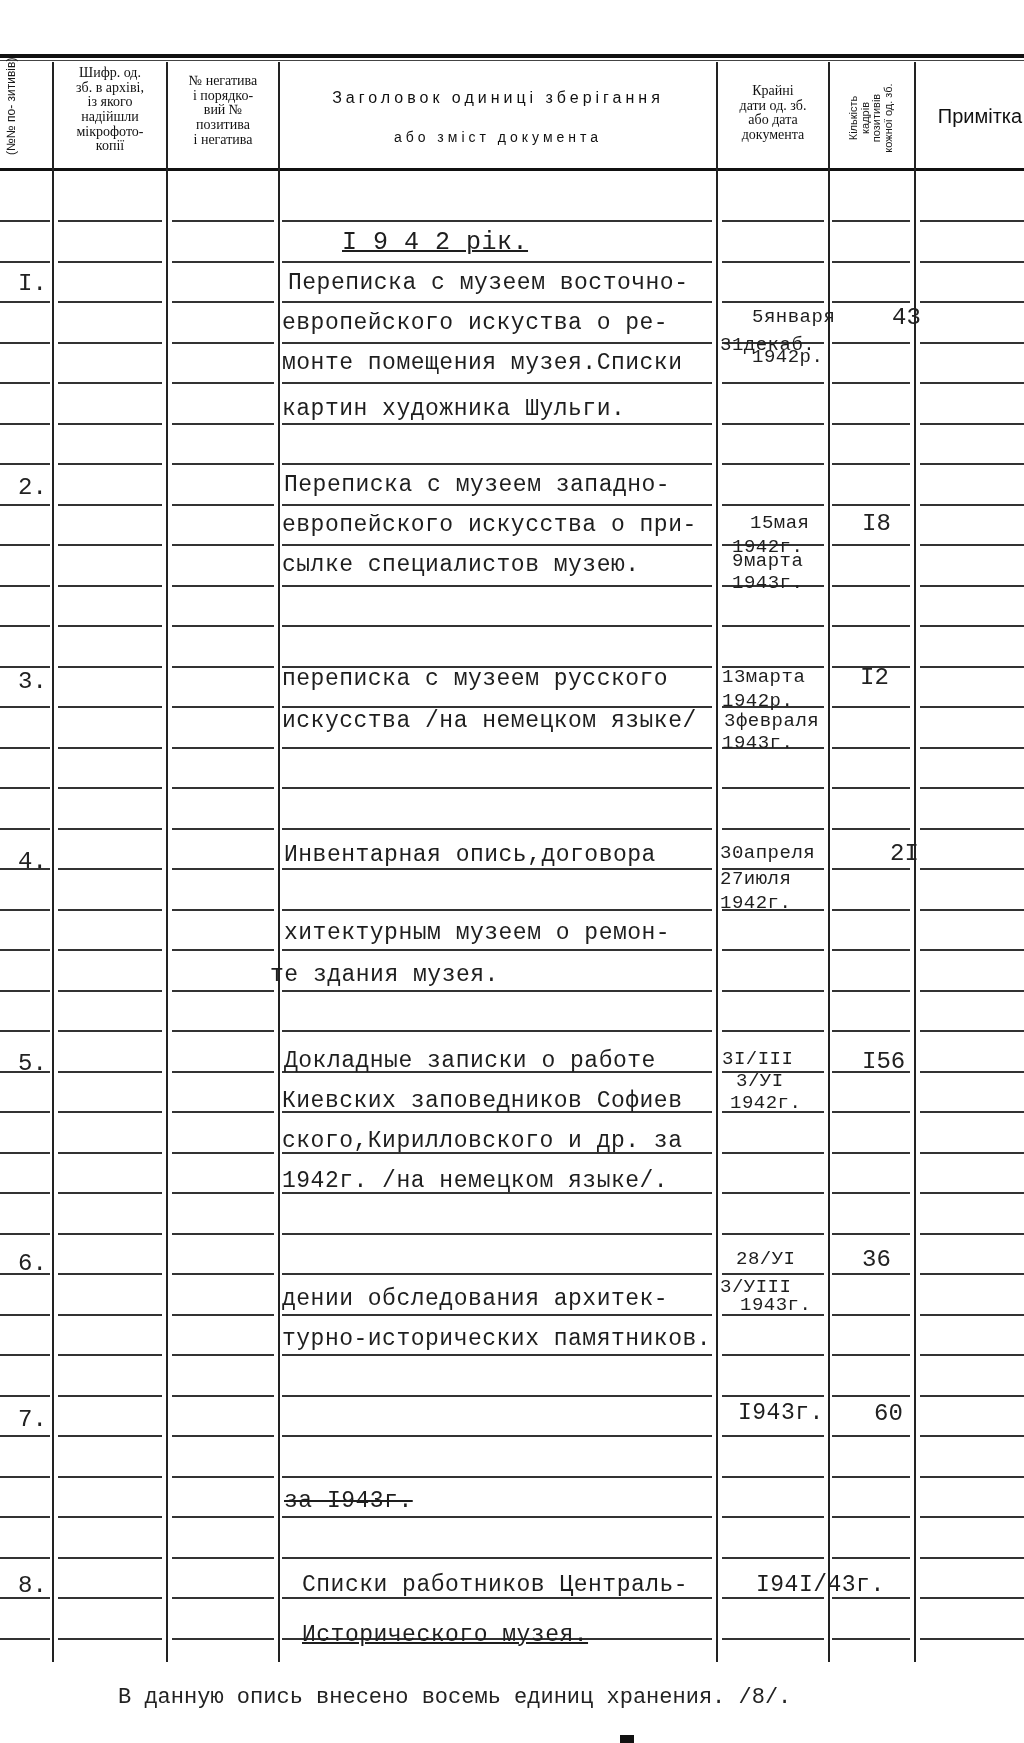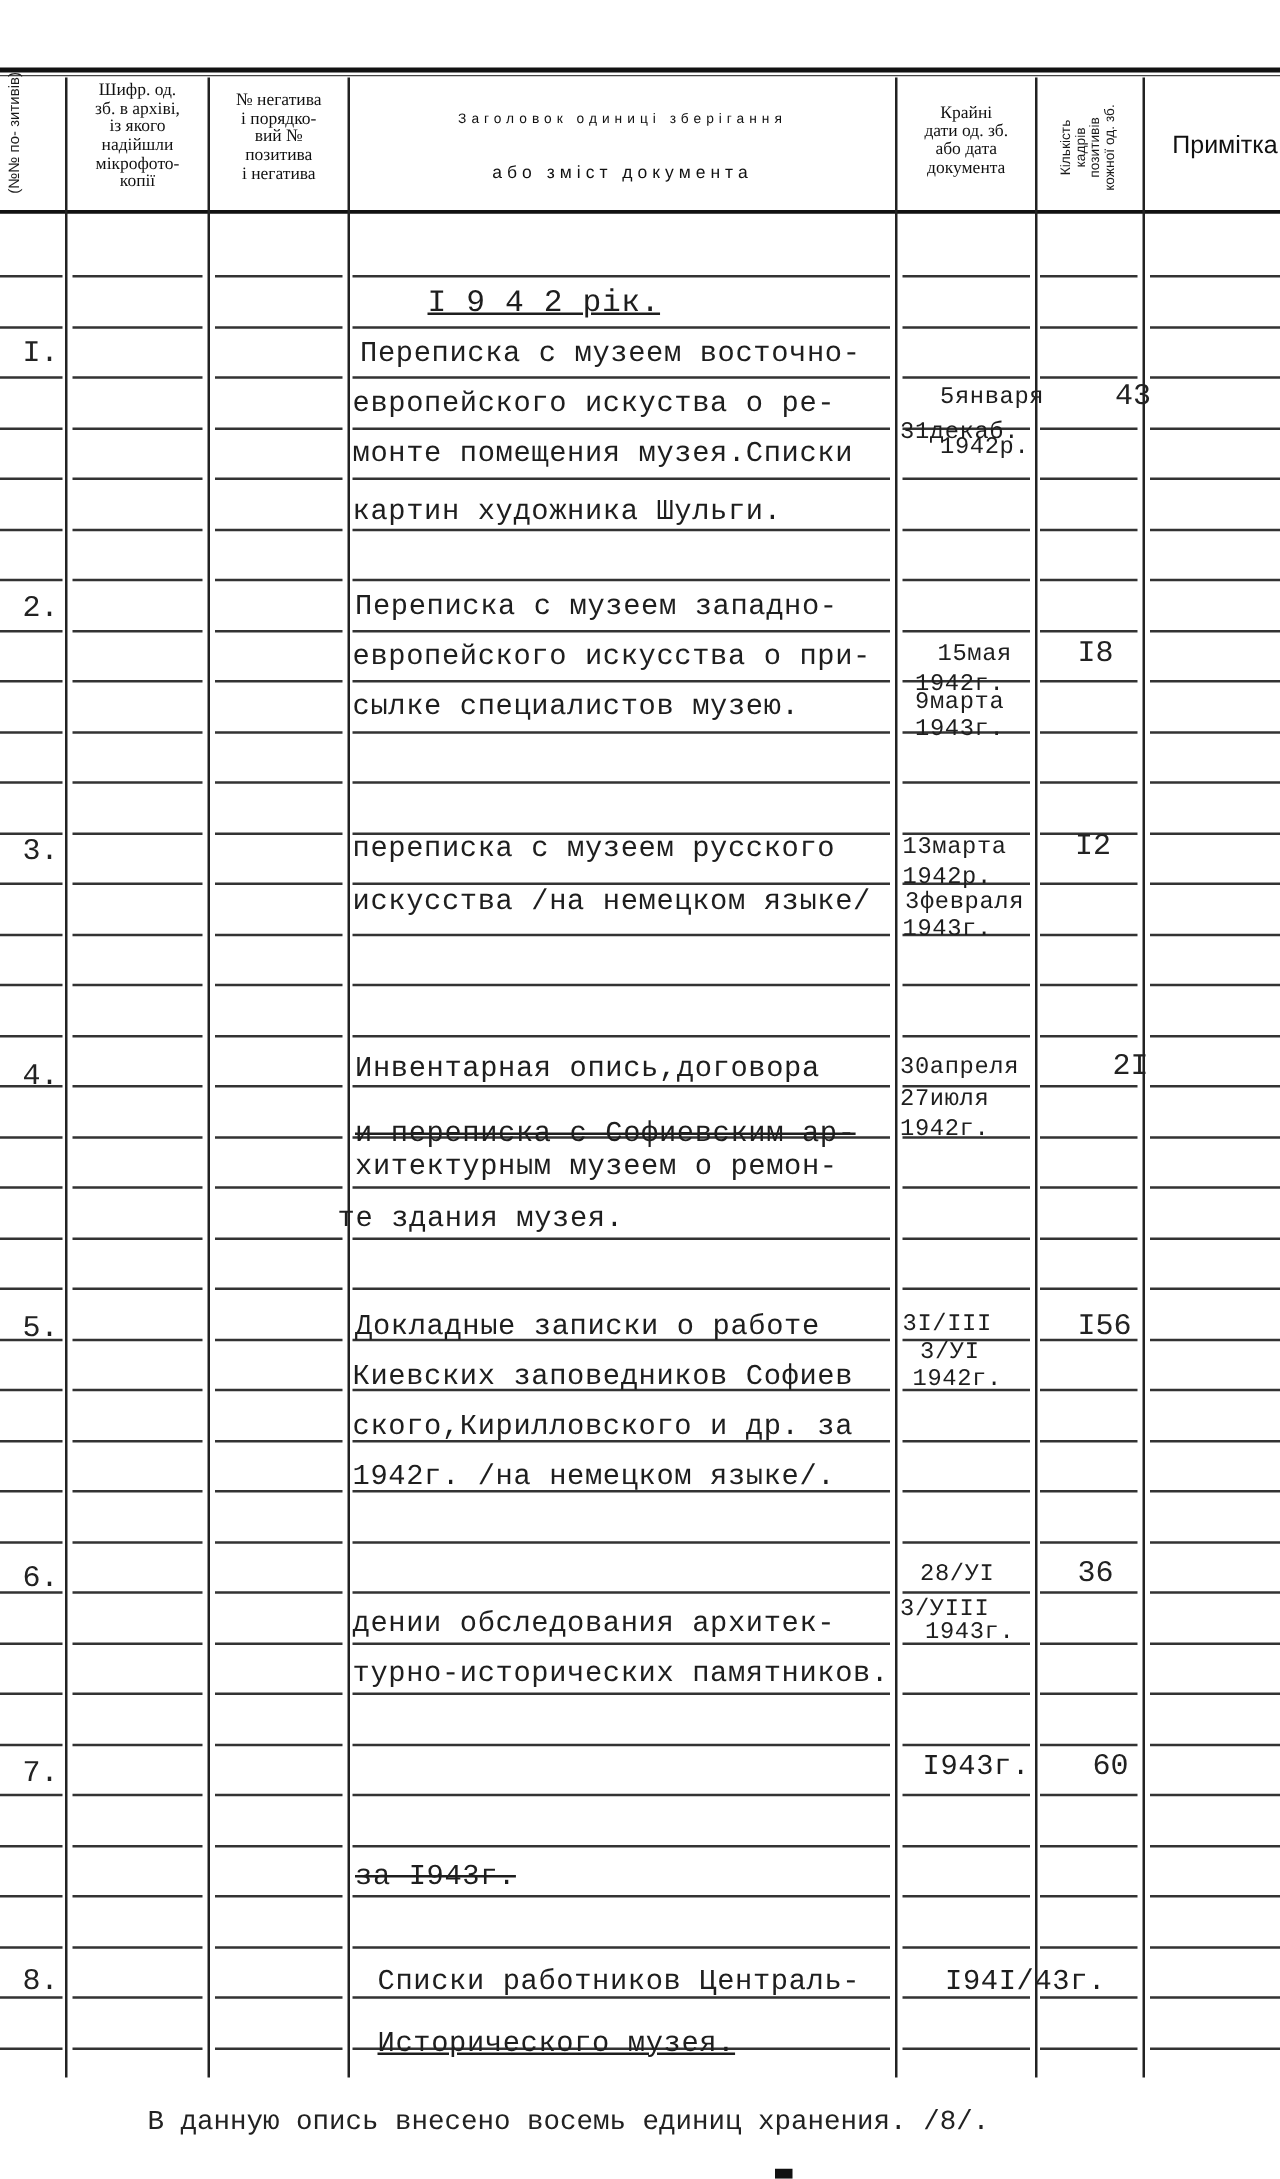--- a/index.html
+++ b/index.html
@@ -5,21 +5,21 @@
   html, body { margin:0; padding:0; background:#fff; }
   body { width:1024px; height:1743px; position:relative; overflow:hidden; color:#1a1a1a; }
   .page { position:absolute; left:0; top:0; width:1024px; height:1743px; }
   .topRule { position:absolute; left:0; top:54px; width:1024px; height:4px; background:#111; }
   .topRule2 { position:absolute; left:0; top:60px; width:1024px; height:1px; background:#444; }
   .headRule { position:absolute; left:0; top:168px; width:1024px; height:3px; background:#111; }
   .vline { position:absolute; width:1.5px; background:#222; }
   .hline { position:absolute; height:1.5px; background:#333; }
   .hdr { position:absolute; font-family:"Liberation Serif", serif; text-align:center; color:#111; line-height:1.05; }
   .hdr.small { font-size:14px; }
-  .hdr.spaced { font-size:11px; letter-spacing:4px; font-family:"Liberation Sans", sans-serif; }
+  .hdr.spaced { font-size:16px; letter-spacing:4px; font-family:"Liberation Sans", sans-serif; }
   .rot { position:absolute; transform:rotate(-90deg); transform-origin:center; font-family:"Liberation Sans", sans-serif; font-size:12px; line-height:1.05; text-align:center; white-space:nowrap; }
   .tw { position:absolute; font-family:"Liberation Mono", monospace; font-size:23px; color:#1e1e1e; white-space:nowrap; letter-spacing:0.5px; }
   .tw.sm { font-size:19px; }
   .tw.u { text-decoration:underline; text-decoration-thickness:1.5px; }
   .num { position:absolute; font-family:"Liberation Mono", monospace; font-size:24px; color:#222; }
   .footer { position:absolute; left:118px; top:1685px; font-family:"Liberation Mono", monospace; font-size:22px; color:#222; white-space:nowrap; }
   .mark { position:absolute; left:620px; top:1735px; width:14px; height:8px; background:#111; }
 </style>
 </head>
 <body>
@@ -343,21 +343,20 @@
   <div class="tw" style="left:282px;top:666px">переписка с музеем русского</div>
   <div class="tw" style="left:282px;top:708px">искусства /на немецком языке/</div>
   <div class="tw sm" style="left:722px;top:666px">13марта</div>
   <div class="tw sm" style="left:722px;top:690px">1942р.</div>
   <div class="tw sm" style="left:724px;top:710px">3февраля</div>
   <div class="tw sm" style="left:722px;top:732px">1943г.</div>
   <div class="num" style="left:860px;top:664px">I2</div>
 
   <div class="num" style="left:18px;top:848px">4.</div>
   <div class="tw" style="left:284px;top:842px">Инвентарная опись,договора</div>
-  <div class="tw" style="left:284px;top:894px;text-decoration:line-through">и переписка с Софиевским ар-</div>
   <div class="tw" style="left:284px;top:920px">хитектурным музеем о ремон-</div>
   <div class="tw" style="left:270px;top:962px">те здания музея.</div>
   <div class="tw sm" style="left:720px;top:842px">30апреля</div>
   <div class="tw sm" style="left:720px;top:868px">27июля</div>
   <div class="tw sm" style="left:720px;top:892px">1942г.</div>
   <div class="num" style="left:890px;top:840px">2I</div>
 
   <div class="num" style="left:18px;top:1050px">5.</div>
   <div class="tw" style="left:284px;top:1048px">Докладные записки о работе</div>
   <div class="tw" style="left:282px;top:1088px">Киевских заповедников Софиев</div>

